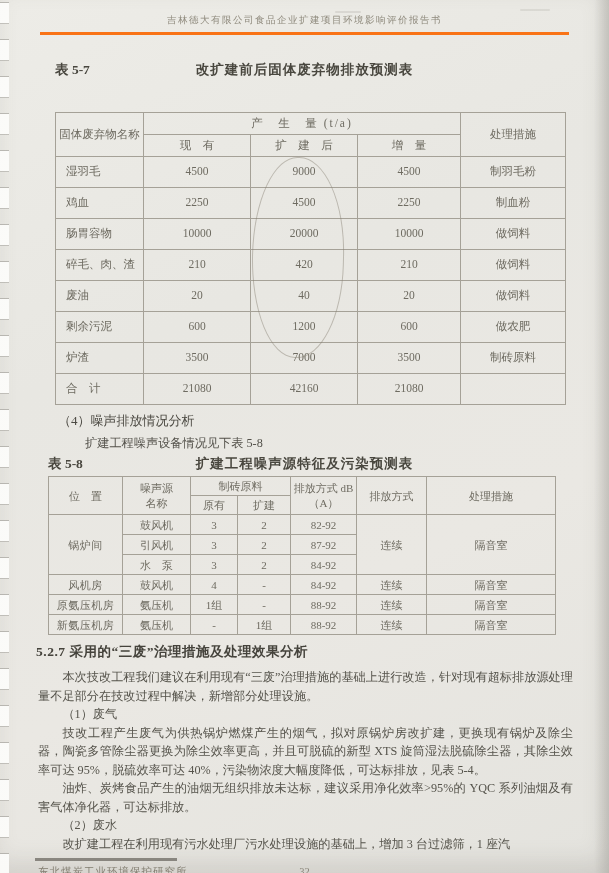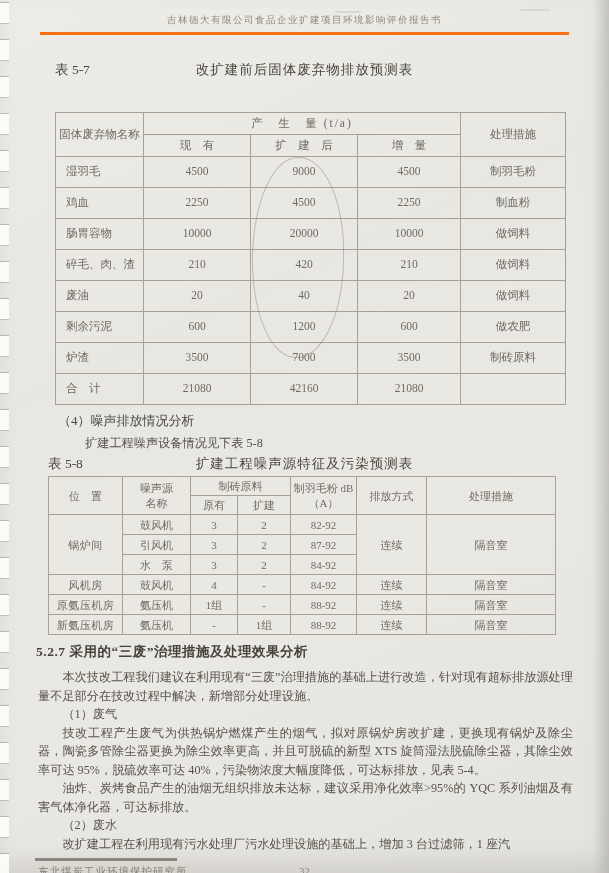--- a/index.html
+++ b/index.html
@@ -17,21 +17,21 @@
       rgba(148,146,140,.55) 0 1px,
       rgba(252,252,250,.95) 1px 21px,
       rgba(148,146,140,.45) 21px 22px,
       rgba(232,231,226,0) 22px 37px);
   }
   .edge-shade{position:absolute;top:0;right:0;width:15px;height:100%;
     background:linear-gradient(to right,rgba(0,0,0,0),rgba(112,110,103,.22));}
   .speck{position:absolute;background:rgba(120,117,108,.45);border-radius:1px;}
   .doc-header{margin:14px 40px 0 40px;padding-bottom:5px;border-bottom:3px solid #f97316;}
   .doc-header .ht{display:block;text-align:center;font-size:9.5px;letter-spacing:1.5px;color:#8e897c;}
-  .cap{position:relative;margin:26px 40px 0 40px;height:19px;font-weight:normal;color:#49473f;font-size:13.5px;}
+  .cap{position:relative;margin:26px 40px 0 40px;height:19px;font-weight:bold;color:#49473f;font-size:13.5px;}
   .cap .lbl{position:absolute;left:15px;top:0;}
   .cap .ttl{position:absolute;left:0;right:0;top:0;text-align:center;letter-spacing:1px;}
   .cap2{margin-top:3px;}
   table{border-collapse:collapse;table-layout:fixed;}
   .t57{margin:32px 0 0 55px;width:510px;}
   .t58{margin:2px 0 0 48px;width:507px;}
   th,td{border:1px solid #a5a197;font-weight:normal;text-align:center;
     color:#6e6b61;font-size:11.5px;padding:3px 2px;line-height:1.3;}
   .t57 td{height:24px;}
   .t57 .namecell{text-align:left;padding-left:10px;}
@@ -174,21 +174,21 @@
       </colgroup>
     <tbody>
         <tr>
       <th rowspan="2">位　置</th>
       <th rowspan="2">
         <span>噪声源</span><br>
         <span>名称</span>
       </th>
       <th colspan="2">制砖原料</th>
       <th rowspan="2">
-        <span>制羽毛粉 dB</span><br>
+        <span>排放方式 dB</span><br>
         <span>（A）</span>
       </th>
       <th rowspan="2">排放方式</th>
       <th rowspan="2">处理措施</th>
     </tr>
     <tr>
       <th>原有</th>
       <th>扩建</th>
     </tr>
     <tr>

